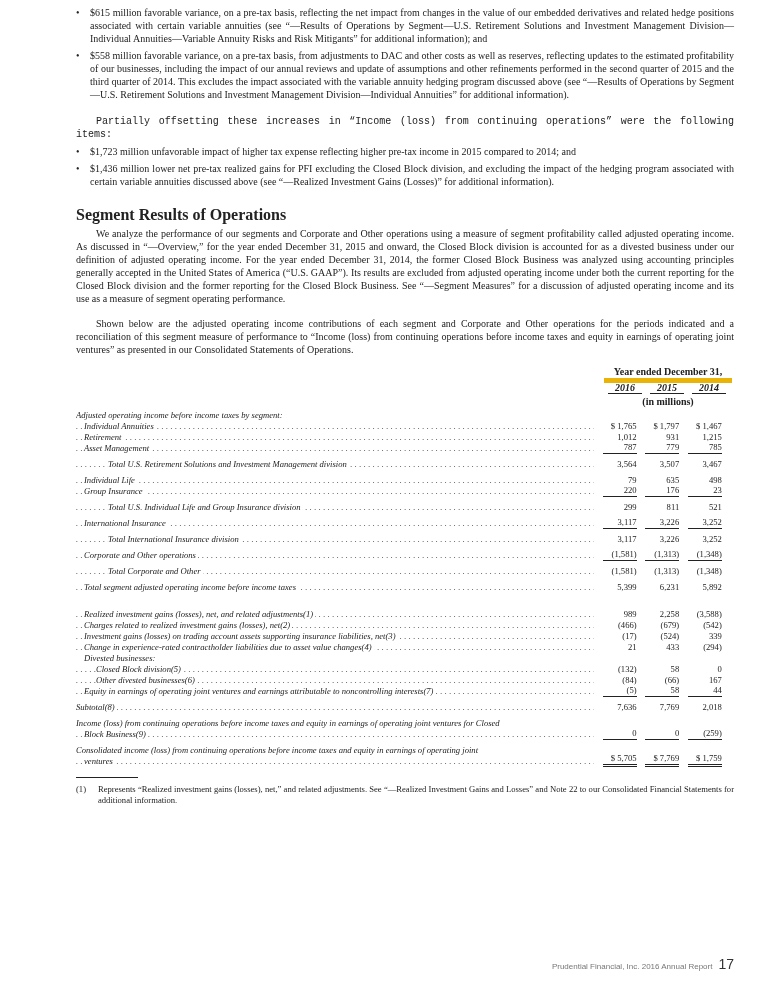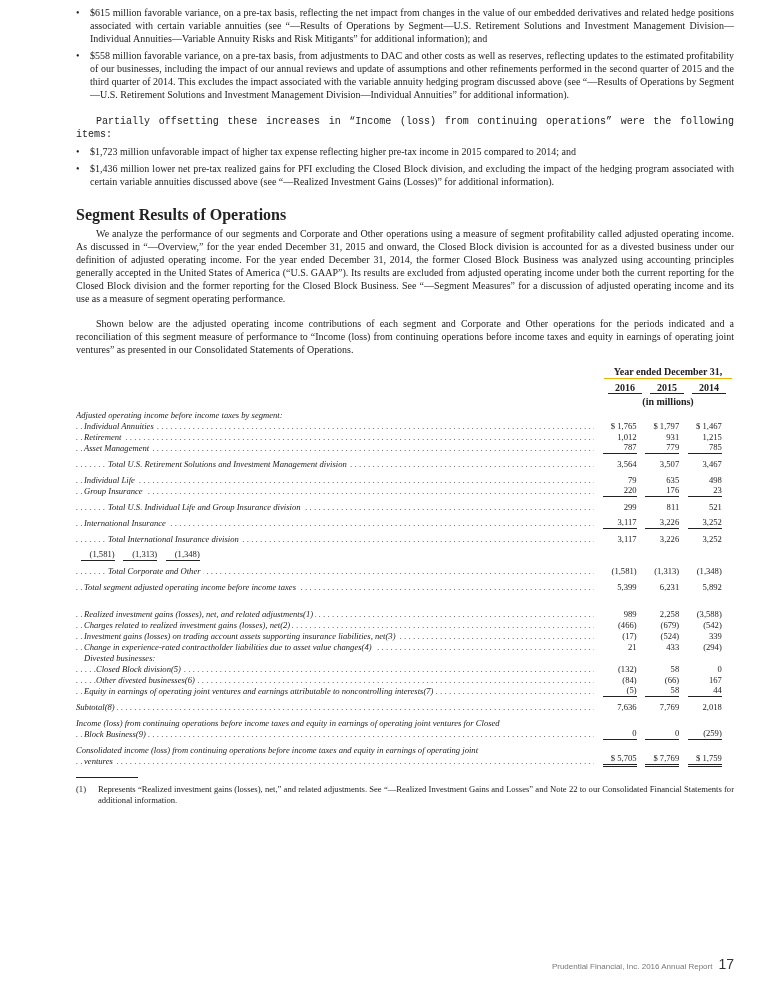--- a/index.html
+++ b/index.html
@@ -8,24 +8,24 @@
   .page { position: absolute; left: 76px; top: 0; width: 658px; }
   .bullets { margin: 0; padding: 0; list-style: none; }
   .bullet { position: relative; padding-left: 14px; font-size: 10px; line-height: 13px;
             text-align: justify; margin-bottom: 4px; }
   .bullet::before { content: "\2022"; position: absolute; left: 0; top: 0; }
   .para { font-size: 10px; line-height: 13px; text-align: justify; margin: 0; }
   .indent { text-indent: 20px; }
   .h2 { font-weight: bold; font-size: 16px; margin: 0; }
   .tbl-header { position: relative; height: 44px; }
   .hdr-main { position: absolute; right: 2px; top: 0; width: 128px; text-align: center;
-              font-weight: bold; font-size: 10px; border-bottom: 1px solid #eab308; padding-bottom: 1px; }
+              font-weight: bold; font-size: 10px; border-bottom: 5px solid #eab308; padding-bottom: 1px; }
   .hdr-years { position: absolute; right: 2px; top: 16px; width: 128px; display: flex; }
   .hdr-years span { width: 42.6px; text-align: center; font-weight: bold; font-size: 10px; }
-  .hdr-years span.y { border-bottom: 1px solid #222; margin: 0 4px; width: 34px; }
+  .hdr-years span.y { border-bottom: 1px solid #222; margin: 0 4px; width: 34px; font-style: italic; }
   .hdr-unit { position: absolute; right: 2px; top: 30px; width: 128px; text-align: center;
               font-weight: bold; font-size: 10px; }
   .row { display: flex; align-items: flex-end; font-size: 8.6px; line-height: 11px; height: 11px; }
   .row .lbl { flex: 1; white-space: nowrap; overflow: hidden; position: relative; font-style: italic; }
   .row .lbl .txt { background: #fff; padding-right: 2px; position: relative; z-index: 1; }
   .row .lbl.dots::after { content: ". . . . . . . . . . . . . . . . . . . . . . . . . . . . . . . . . . . . . . . . . . . . . . . . . . . . . . . . . . . . . . . . . . . . . . . . . . . . . . . . . . . . . . . . . . . . . . . . . . . . . . . . . . . . . . . . . . . . . . . . . . . . . . . . . . . . . . . . . . . . . . . . . . . . . . . . . . . . . . . . . . . . . . . . . . . . . . . . . . . . . . . . .";
                           position: absolute; left: 0; bottom: 0; white-space: nowrap; letter-spacing: 0.1px; }
   .row .lbl.dots { margin-right: 4px; }
   .row .v { width: 42.6px; text-align: right; padding-right: 0; }
   .row .v span { display: inline-block; min-width: 34px; }
@@ -158,20 +158,21 @@
         <div class="row">
           <div class="lbl dots i3"><span class="txt">Total International Insurance division</span></div>
           <div class="vals">
             <div class="v"><span>3,117</span></div>
             <div class="v"><span>3,226</span></div>
             <div class="v"><span>3,252</span></div>
           </div>
         </div>
         <div class="gap"></div>
         <div class="row ul">
+          <div class="lbl dots i1"><span class="txt">Corporate and Other operations</span></div>
           <div class="vals">
             <div class="v"><span>(1,581)</span></div>
             <div class="v"><span>(1,313)</span></div>
             <div class="v"><span>(1,348)</span></div>
           </div>
         </div>
         <div class="gap"></div>
         <div class="row">
           <div class="lbl dots i3"><span class="txt">Total Corporate and Other</span></div>
           <div class="vals">

